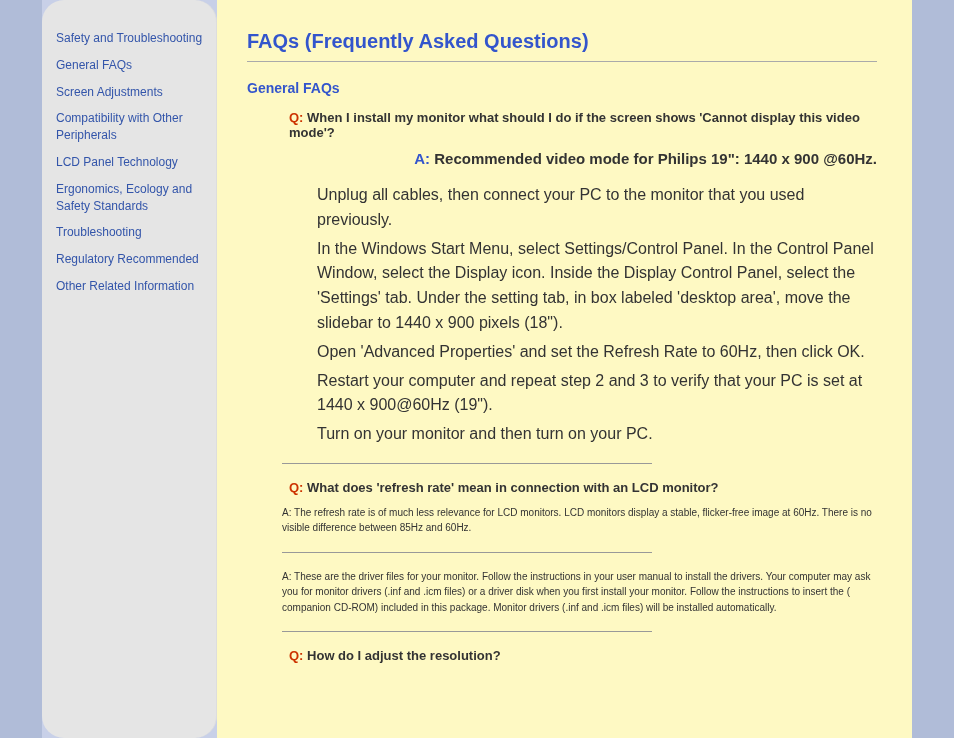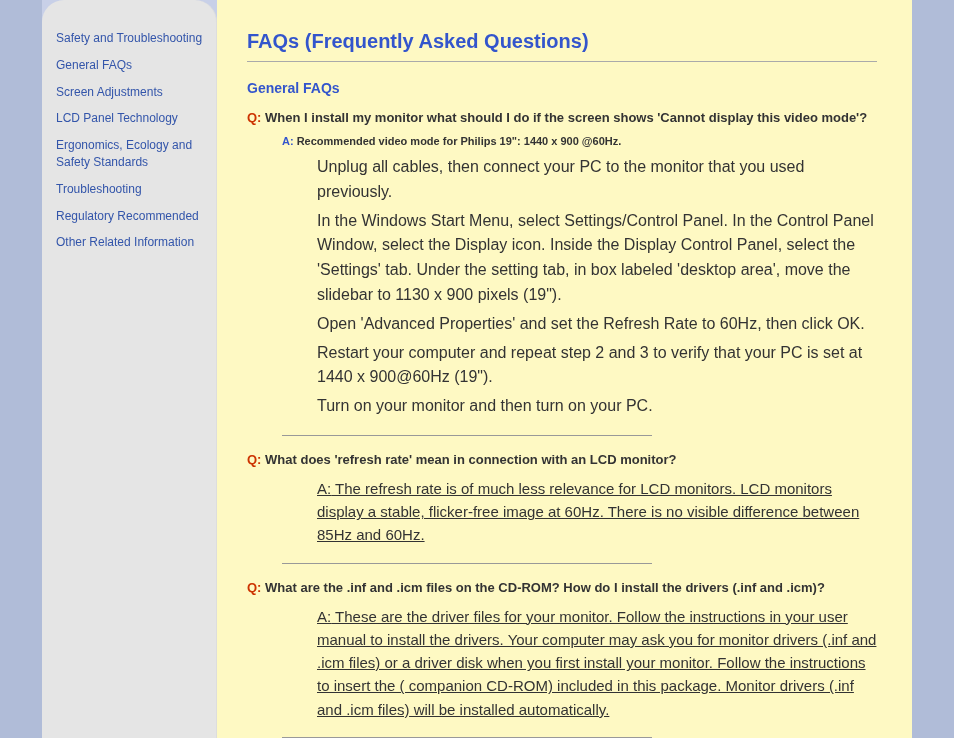--- a/index.html
+++ b/index.html
@@ -69,61 +69,61 @@
 
     .qa-block {
       margin-bottom: 10px;
     }
 
     .question {
       font-size: 13px;
       font-weight: bold;
       color: #333;
       margin-bottom: 10px;
+      margin-left: 42px;
     }
 
     .question .q-label {
       color: #cc3300;
       font-weight: bold;
     }
 
     .answer-block {
       margin-left: 35px;
       margin-bottom: 10px;
     }
 
     .answer-intro {
-      font-size: 11px;
+      font-size: 15px;
       font-weight: bold;
       color: #333;
-      margin-bottom: 8px;
+      margin-bottom: 16px;
+      text-align: right;
     }
 
     .answer-intro .a-label {
       color: #3355cc;
       font-weight: bold;
     }
 
     .answer-body {
       margin-left: 35px;
       font-size: 16px;
       color: #333;
       line-height: 1.55;
     }
 
     .answer-body p {
       margin-bottom: 4px;
     }
 
     .answer-simple {
-      margin-left: 35px;
-      font-size: 15px;
+      font-size: 10px;
       color: #333;
       line-height: 1.55;
-      text-decoration: underline;
     }
 
     .section-divider {
       border: none;
       border-top: 1px solid #999999;
       width: 370px;
       margin: 16px auto 16px 35px;
     }
 
     
@@ -136,57 +136,57 @@
 </head>
 <body>
 
 <div class="left-strip"></div>
 
 <div class="sidebar">
 
 <a class="sidebar-item" href="#">Safety and Troubleshooting</a>
     <a class="sidebar-item" href="#">General FAQs</a>
     <a class="sidebar-item" href="#">Screen Adjustments</a>
+    <a class="sidebar-item" href="#">Compatibility with Other Peripherals</a>
     <a class="sidebar-item" href="#">LCD Panel Technology</a>
     <a class="sidebar-item" href="#">Ergonomics, Ecology and Safety Standards</a>
     <a class="sidebar-item" href="#">Troubleshooting</a>
     <a class="sidebar-item" href="#">Regulatory Recommended</a>
     <a class="sidebar-item" href="#">Other Related Information</a>
   </div>
 
 <div class="main-content">
   <h1 class="page-title">FAQs (Frequently Asked Questions)</h1>
   <hr class="title-divider">
 
   <h2 class="section-title">General FAQs</h2>
 
   <div id="questions-container">
       <div class="qa-block">
         <p class="question"><span class="q-label">Q:</span> When I install my monitor what should I do if the screen shows 'Cannot display this video mode'?</p>
         <div class="answer-block">
           <p class="answer-intro"><span class="a-label">A:</span> Recommended video mode for Philips 19": 1440 x 900 @60Hz.</p>
           <div class="answer-body">
             <p>Unplug all cables, then connect your PC to the monitor that you used previously.</p>
-            <p>In the Windows Start Menu, select Settings/Control Panel. In the Control Panel Window, select the Display icon. Inside the Display Control Panel, select the 'Settings' tab. Under the setting tab, in box labeled 'desktop area', move the slidebar to 1130 x 900 pixels (19").</p>
+            <p>In the Windows Start Menu, select Settings/Control Panel. In the Control Panel Window, select the Display icon. Inside the Display Control Panel, select the 'Settings' tab. Under the setting tab, in box labeled 'desktop area', move the slidebar to 1440 x 900 pixels (18").</p>
             <p>Open 'Advanced Properties' and set the Refresh Rate to 60Hz, then click OK.</p>
             <p>Restart your computer and repeat step 2 and 3 to verify that your PC is set at 1440 x 900@60Hz (19").</p>
             <p>Turn on your monitor and then turn on your PC.</p>
           </div>
         </div>
         <hr class="section-divider">
       </div>
       <div class="qa-block">
         <p class="question"><span class="q-label">Q:</span> What does 'refresh rate' mean in connection with an LCD monitor?</p>
         <div class="answer-block">
           <p class="answer-simple"><span class="a-label">A:</span> The refresh rate is of much less relevance for LCD monitors. LCD monitors display a stable, flicker-free image at 60Hz. There is no visible difference between 85Hz and 60Hz.</p>
         </div>
         <hr class="section-divider">
       </div>
       <div class="qa-block">
-        <p class="question"><span class="q-label">Q:</span> What are the .inf and .icm files on the CD-ROM? How do I install the drivers (.inf and .icm)?</p>
         <div class="answer-block">
           <p class="answer-simple"><span class="a-label">A:</span> These are the driver files for your monitor. Follow the instructions in your user manual to install the drivers. Your computer may ask you for monitor drivers (.inf and .icm files) or a driver disk when you first install your monitor. Follow the instructions to insert the ( companion CD-ROM) included in this package. Monitor drivers (.inf and .icm files) will be installed automatically.</p>
         </div>
         <hr class="section-divider">
       </div>
       <div class="qa-block">
         <p class="question"><span class="q-label">Q:</span> How do I adjust the resolution?</p>
         <div class="answer-block"></div>
       </div>
     </div>

